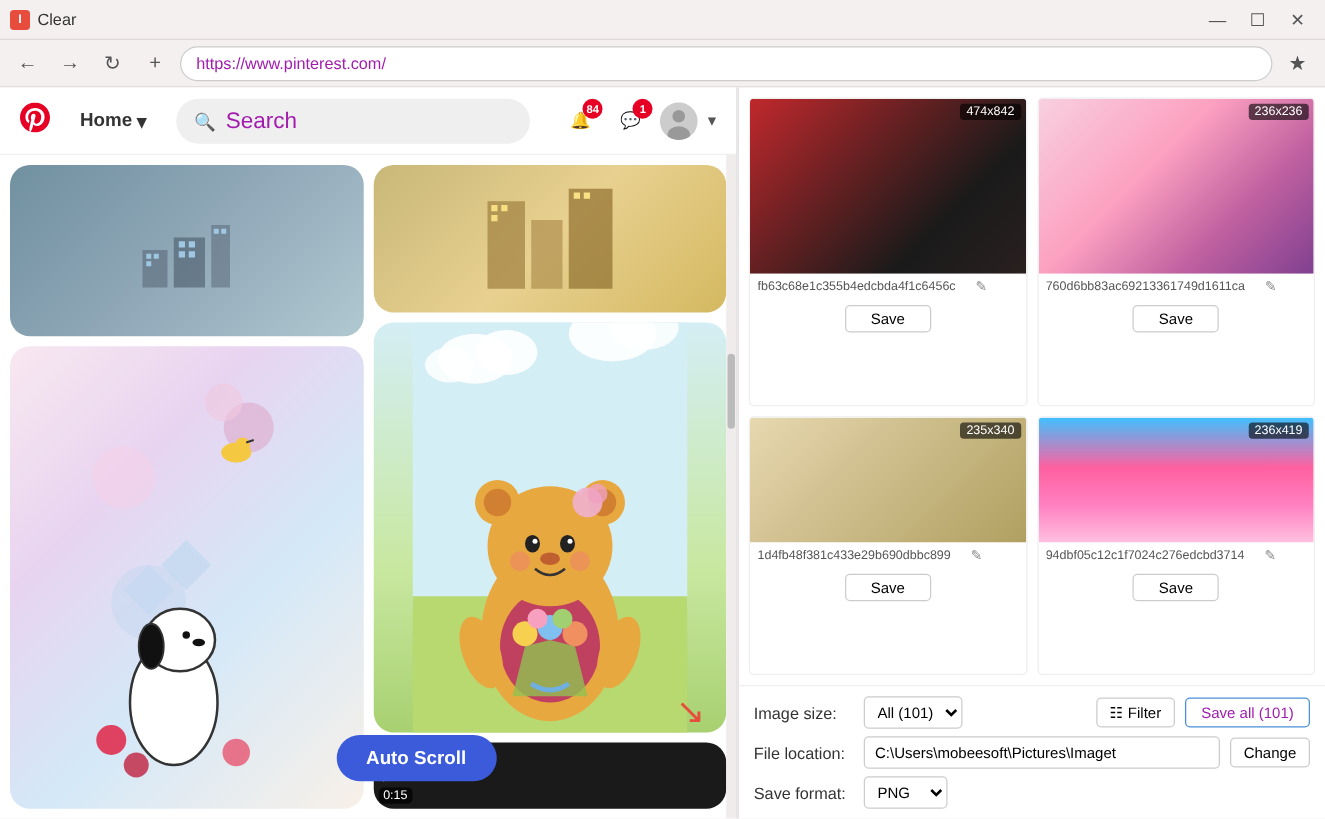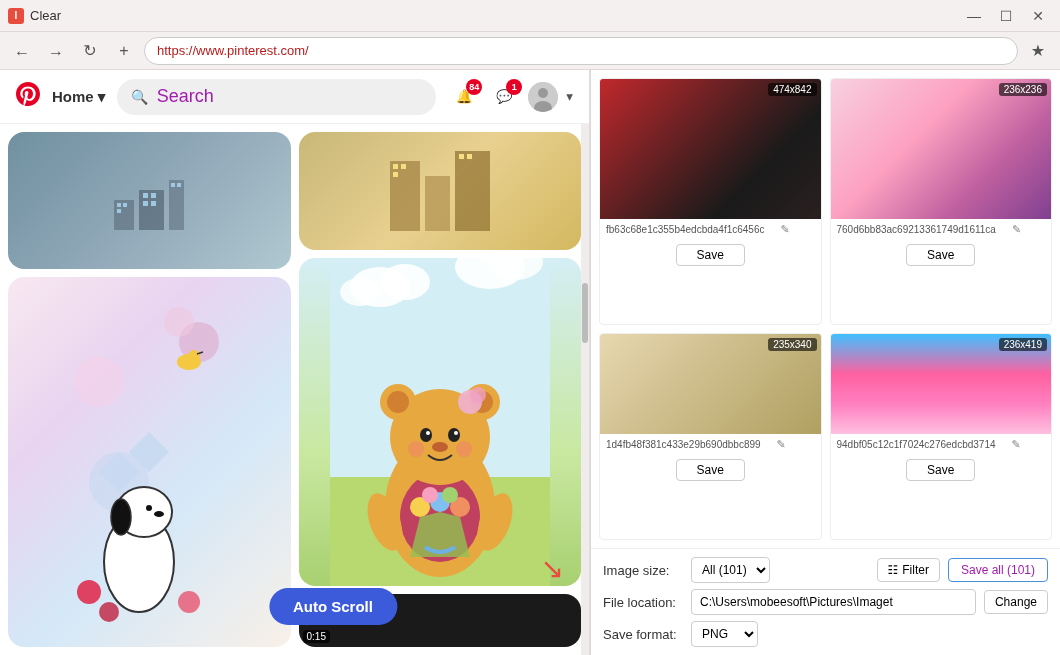--- a/index.html
+++ b/index.html
@@ -20,36 +20,36 @@
     
     .browser-toolbar {
       display: flex; align-items: center; gap: 6px;
       background: #f5f0f0; height: 38px; padding: 0 8px;
       border-bottom: 1px solid #e0d8d8;
     }
     .nav-btn { background: none; border: none; cursor: pointer; color: #555; font-size: 16px; width: 28px; height: 28px; display: flex; align-items: center; justify-content: center; border-radius: 4px; }
     .address-bar {
       flex: 1; height: 28px; border: 1px solid #ccc; border-radius: 14px;
       padding: 0 12px; font-size: 13px; background: white; outline: none;
-      color: #b91c1c;
+      color: #a21caf;
     }
     .bookmark-btn { background: none; border: none; cursor: pointer; color: #555; font-size: 16px; width: 28px; height: 28px; display: flex; align-items: center; justify-content: center; }
 
     
     .main-layout { display: flex; height: calc(655px - 70px); }
 
     
     .pinterest-panel {
       flex: 1; background: white; overflow: hidden; position: relative;
       border-right: 1px solid #ddd;
     }
 
     
     .pinterest-nav {
-      display: flex; align-items: center; gap: 12px;
+      display: flex; align-items: center; gap: 24px;
       padding: 8px 16px; background: white;
       border-bottom: 1px solid #eee; height: 54px;
     }
     .pinterest-logo { color: #e60023; font-size: 22px; }
     .home-btn {
       display: flex; align-items: center; gap: 4px;
       font-weight: 600; font-size: 15px; color: #333;
       background: none; border: none; cursor: pointer;
     }
     .search-bar {

